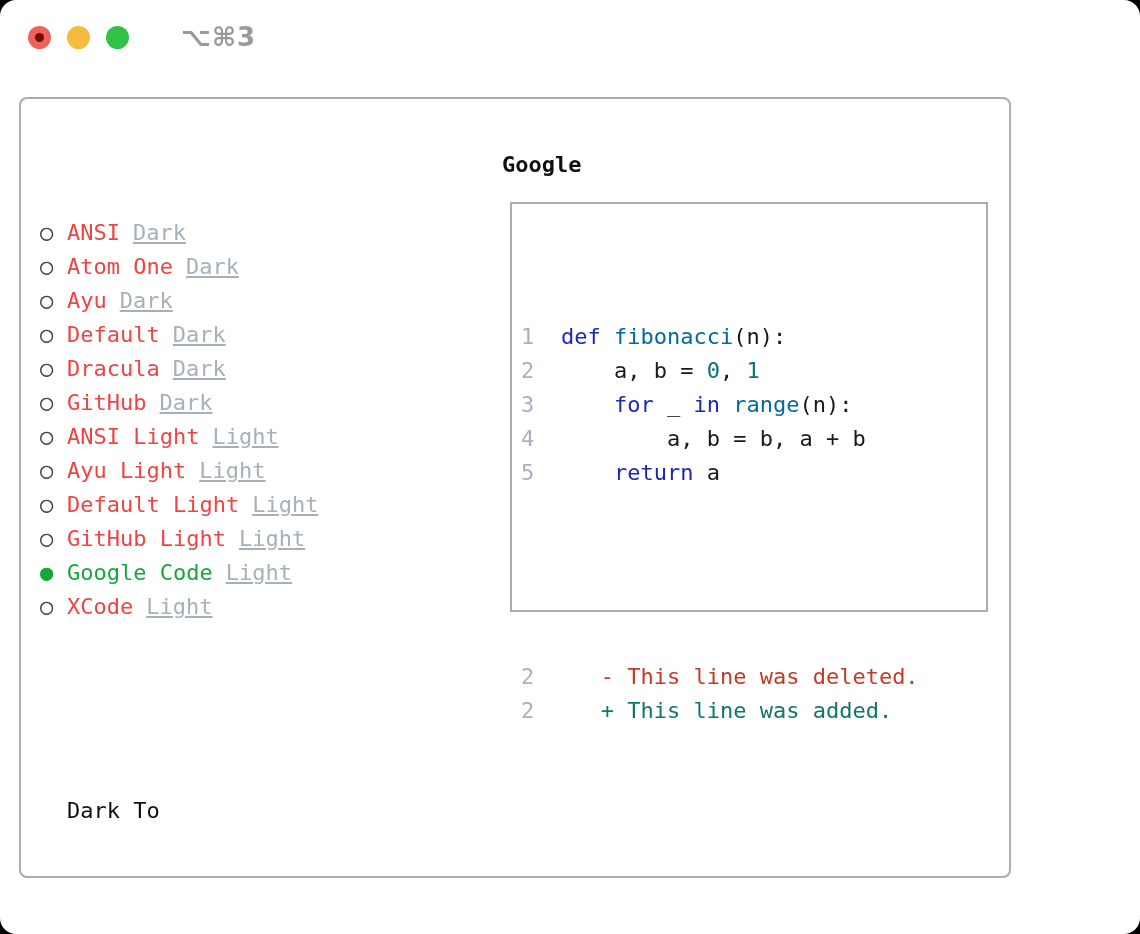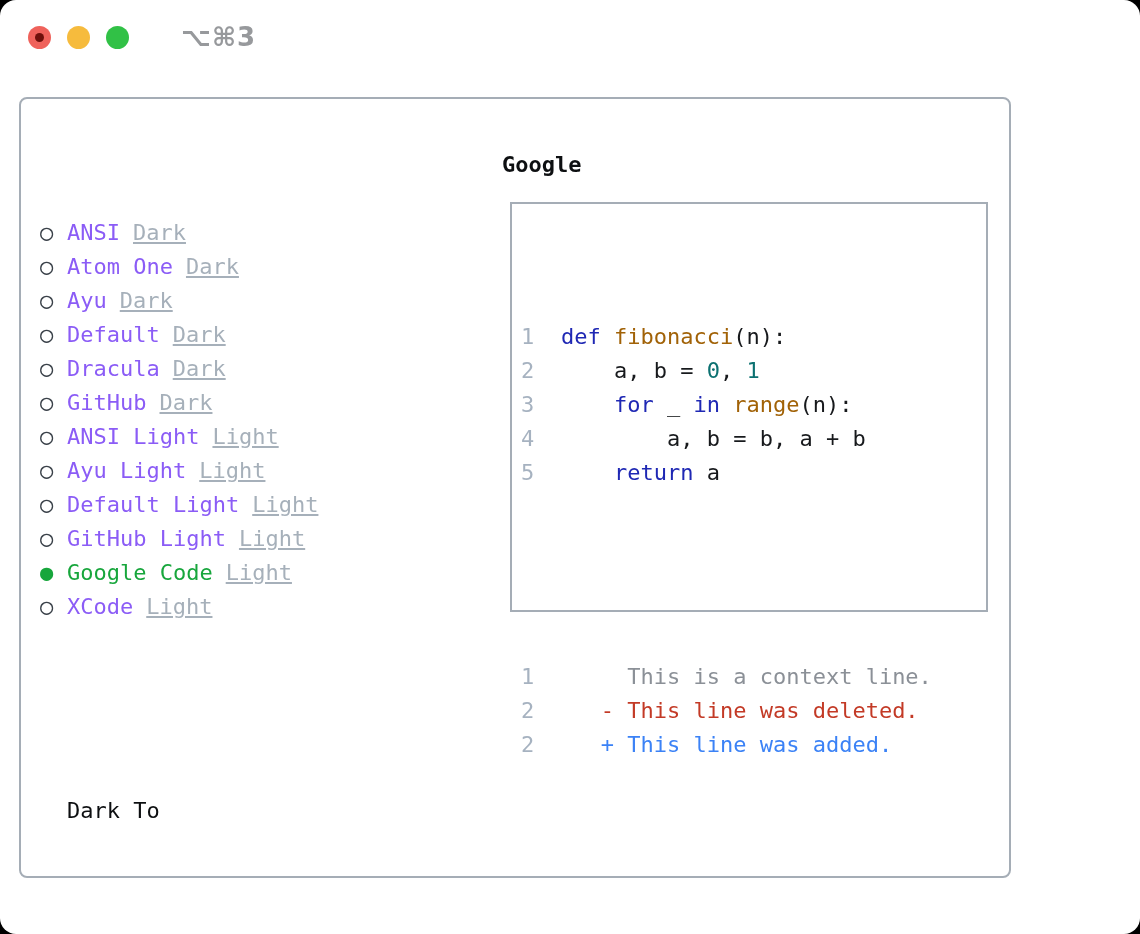--- a/index.html
+++ b/index.html
@@ -43,43 +43,43 @@
   .left-panel{
     position:absolute;left:19px;top:49px;
     font-size:22px;line-height:34px;white-space:pre;
     color:#3a4149;
   }
   .row{height:34px;}
   .spacer{height:34px;}
   .marker{display:inline-block;width:27px;color:#3a4149;}
   .hdr{font-weight:bold;color:#0d0f11;}
   .hdr2{color:#0d0f11;}
-  .name{color:#8b5cf6;}
+  .name{color:#ef4444;}
   .tag{color:#a6b0ba;padding-left:13px;text-decoration:underline;}
   .row.selected .marker,.row.selected .name{color:#17a63c;}
   
   .preview-label{
     position:absolute;left:481px;top:49px;
     font-size:22px;line-height:34px;font-weight:bold;color:#0d0f11;
   }
   .preview-box{
     position:absolute;left:489px;top:103px;width:478px;height:410px;
     border:2px solid #a5adb6;box-sizing:border-box;
     padding:48px 0 0 9px;
     font-size:22px;line-height:34px;white-space:pre;
     background:#fff;
   }
   .ln{display:inline-block;width:40px;color:#a6b2c0;}
   .tok-plain{color:#17191c;}
   .tok-keyword{color:#1f28b4;}
-  .tok-function{color:#a16207;}
+  .tok-function{color:#0369a1;}
   .tok-number{color:#0c7171;}
   .dline-context .dtext{color:#8b9097;}
   .dline-deleted .dtext{color:#c33a26;}
-  .dline-added .dtext{color:#3b82f6;}
+  .dline-added .dtext{color:#0f766e;}
 </style>
 </head>
 <body>
 
 <div class="window">
 
   <div class="titlebar">
     <span class="light light-red"></span>
     <span class="light light-yellow"></span>
     <span class="light light-green"></span>
@@ -96,17 +96,17 @@
       
       
       
     </div>
 
     <div class="preview-label">Google</div>
 
     <div class="preview-box">
       <div id="code-block"><div class="row cline"><span class="ln">1</span><span class="code"><span class="tok-keyword">def</span><span class="tok-plain"> </span><span class="tok-function">fibonacci</span><span class="tok-plain">(n):</span></span></div><div class="row cline"><span class="ln">2</span><span class="code"><span class="tok-plain">    a, b = </span><span class="tok-number">0</span><span class="tok-plain">, </span><span class="tok-number">1</span></span></div><div class="row cline"><span class="ln">3</span><span class="code"><span class="tok-plain">    </span><span class="tok-keyword">for</span><span class="tok-plain"> _ </span><span class="tok-keyword">in</span><span class="tok-plain"> </span><span class="tok-function">range</span><span class="tok-plain">(n):</span></span></div><div class="row cline"><span class="ln">4</span><span class="code"><span class="tok-plain">        a, b = b, a + b</span></span></div><div class="row cline"><span class="ln">5</span><span class="code"><span class="tok-plain">    </span><span class="tok-keyword">return</span><span class="tok-plain"> a</span></span></div></div>
       <div class="spacer"></div>
-      <div id="diff-block"><div class="row dline dline-context"><span class="ln">1</span><span class="dtext">     This is a context line.</span></div><div class="row dline dline-deleted"><span class="ln">2</span><span class="dtext">   - This line was deleted.</span></div><div class="row dline dline-added"><span class="ln">2</span><span class="dtext">   + This line was added.</span></div></div>
+      <div id="diff-block"><div class="row dline dline-deleted"><span class="ln">2</span><span class="dtext">   - This line was deleted.</span></div><div class="row dline dline-added"><span class="ln">2</span><span class="dtext">   + This line was added.</span></div></div>
     </div>
 
   </div>
 </div>
 
 </body></html>

